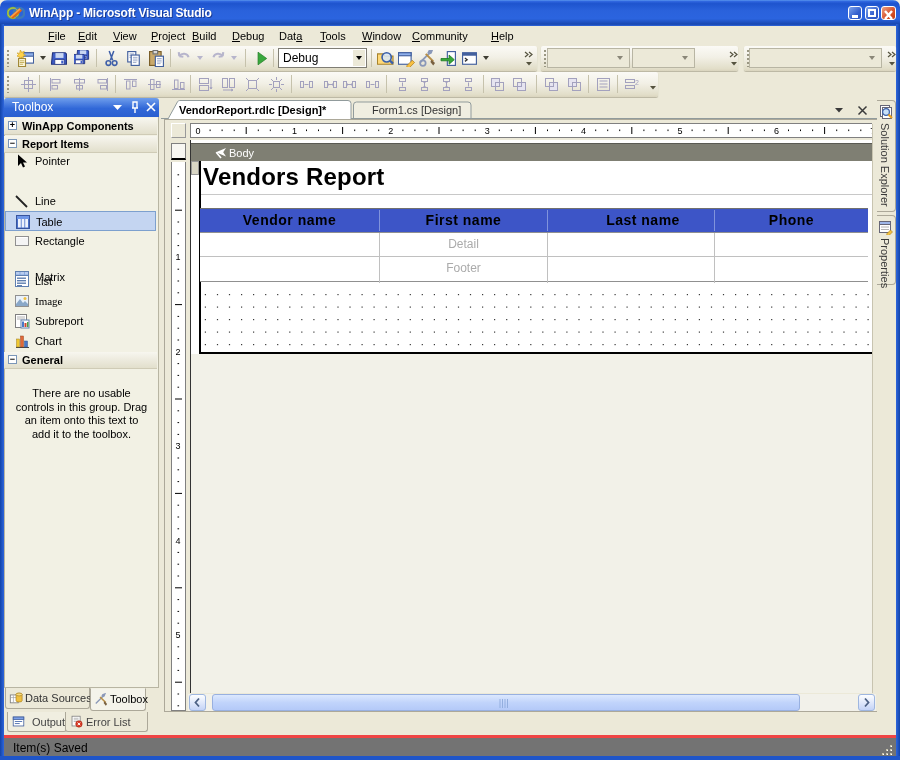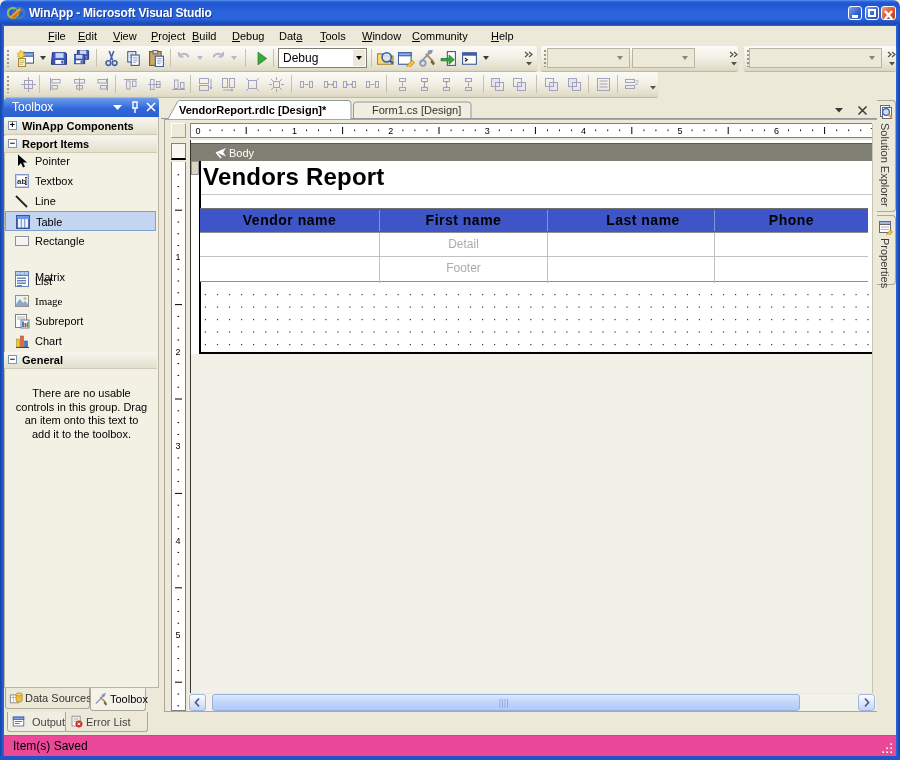--- a/index.html
+++ b/index.html
@@ -400,29 +400,20 @@
     </div>
     <div class="cath" style="top:38px">
       <div class="pm">−</div>
       <span style="position:absolute;left:18px;top:2px">Report Items</span>
     </div>
     <div class="titem" style="top:53px;">
       <svg class="iti" width="16" height="16" viewBox="0 0 16 16">
         <path d="M4 1.5 L4 13 L7 10 L9 14.5 L11 13.5 L9 9.5 L13 9.5 Z" fill="#000"></path>
       </svg>
       <span class="lab">Pointer</span>
-    </div>
-    <div class="titem" style="top:73px;">
-      <svg class="iti" width="16" height="16" viewBox="0 0 16 16">
-        <rect x="1.5" y="1.5" width="13" height="13" fill="#fff" stroke="#8098C8"></rect>
-        <rect x="2.5" y="2.5" width="11" height="11" fill="none" stroke="#C8D4EE"></rect>
-        <text x="3" y="11" font-size="8" font-weight="bold" fill="#303030">ab</text>
-        <path d="M12 4.5v7M11 4.5h2M11 11.5h2" stroke="#303030" stroke-width=".9"></path>
-      </svg>
-      <span class="lab">Textbox</span>
     </div>
     <div class="titem" style="top:93px;">
       <svg class="iti" width="16" height="16" viewBox="0 0 16 16">
         <path d="M2 3 L13 14" stroke="#222" stroke-width="1.8"></path>
       </svg>
       <span class="lab">Line</span>
     </div>
     <div class="titem" style="top:113px;background:#C4D5F1;border:1px solid #7DA0CE;height:20px;">
       <svg class="iti" width="16" height="16" viewBox="0 0 16 16">
         <rect x="1.5" y="1.5" width="13" height="13" fill="#4A70C8" stroke="#38549E"></rect>
@@ -1009,21 +1000,21 @@
 <div class="abs" style="left:61px;top:0px;width:83px;height:20px;border:1px solid #ACA899;border-top:none;border-radius:0 0 3px 3px;background:#ECE9D8">
  <svg class="abs" style="left:4px;top:3px" width="13" height="13" viewBox="0 0 16 16">
   <rect x="2.5" y="1.5" width="10" height="12" fill="#fff" stroke="#808080"></rect>
   <path d="M4.5 4h6M4.5 6h6M4.5 8h4" stroke="#A0A0A0" stroke-width=".9"></path>
   <circle cx="11" cy="11" r="4" fill="#D83C28" stroke="#A01808" stroke-width=".6"></circle>
   <path d="M9.4 9.4l3.2 3.2M12.6 9.4l-3.2 3.2" stroke="#fff" stroke-width="1.2"></path>
       </svg>
  <span class="abs" style="left:20px;top:4px;font-size:11px;color:#444">Error List</span>
     </div>
 </div>
-<div class="abs" style="left:4px;top:735px;width:892px;height:21px;background:#ec4899;border-top:1px solid #ef4444">
+<div class="abs" style="left:4px;top:735px;width:892px;height:21px;background:#737373;border-top:3px solid #ef4444">
 <span class="abs" style="left:9px;top:3px;font-size:12px;color:#000">Item(s) Saved</span>
 <svg class="abs" style="right:2px;top:6px" width="13" height="13" viewBox="0 0 13 13">
  <g fill="#C6C2AC">
         <rect x="9" y="9" width="2" height="2"></rect>
         <rect x="9" y="5" width="2" height="2"></rect>
         <rect x="9" y="1" width="2" height="2"></rect>
         <rect x="5" y="9" width="2" height="2"></rect>
         <rect x="5" y="5" width="2" height="2"></rect>
         <rect x="1" y="9" width="2" height="2"></rect>
       </g>

